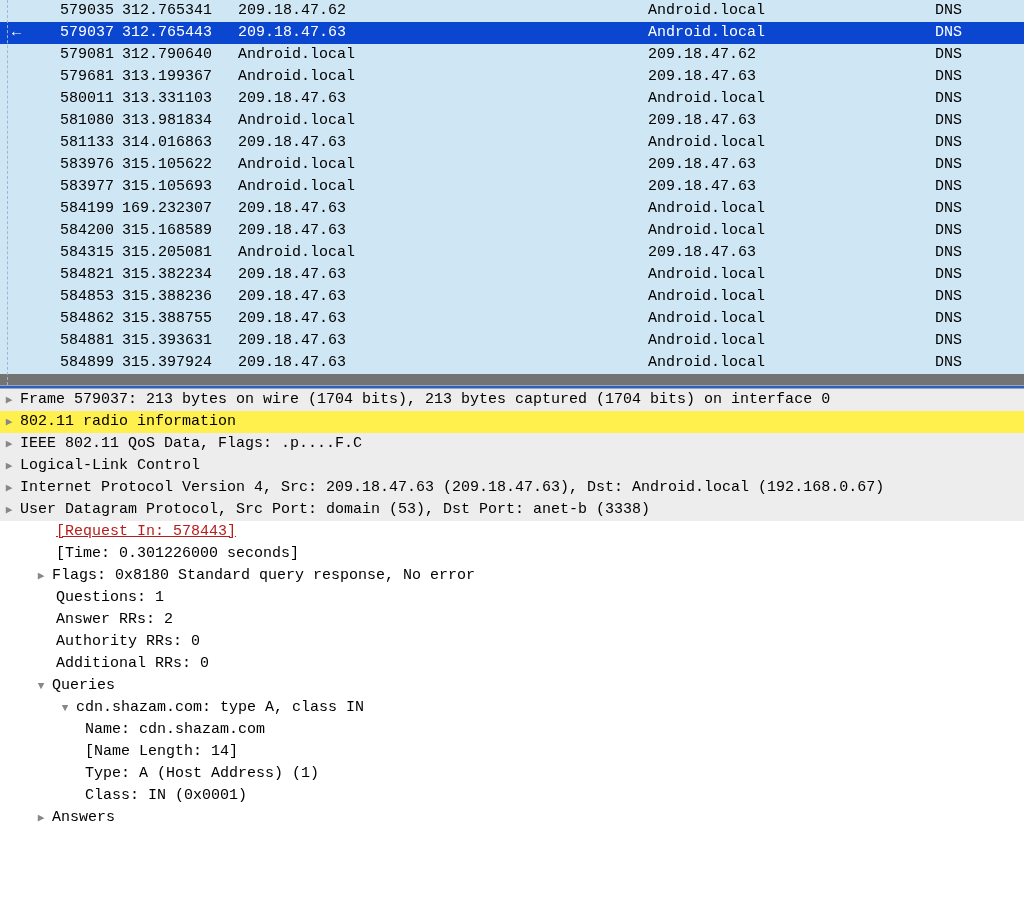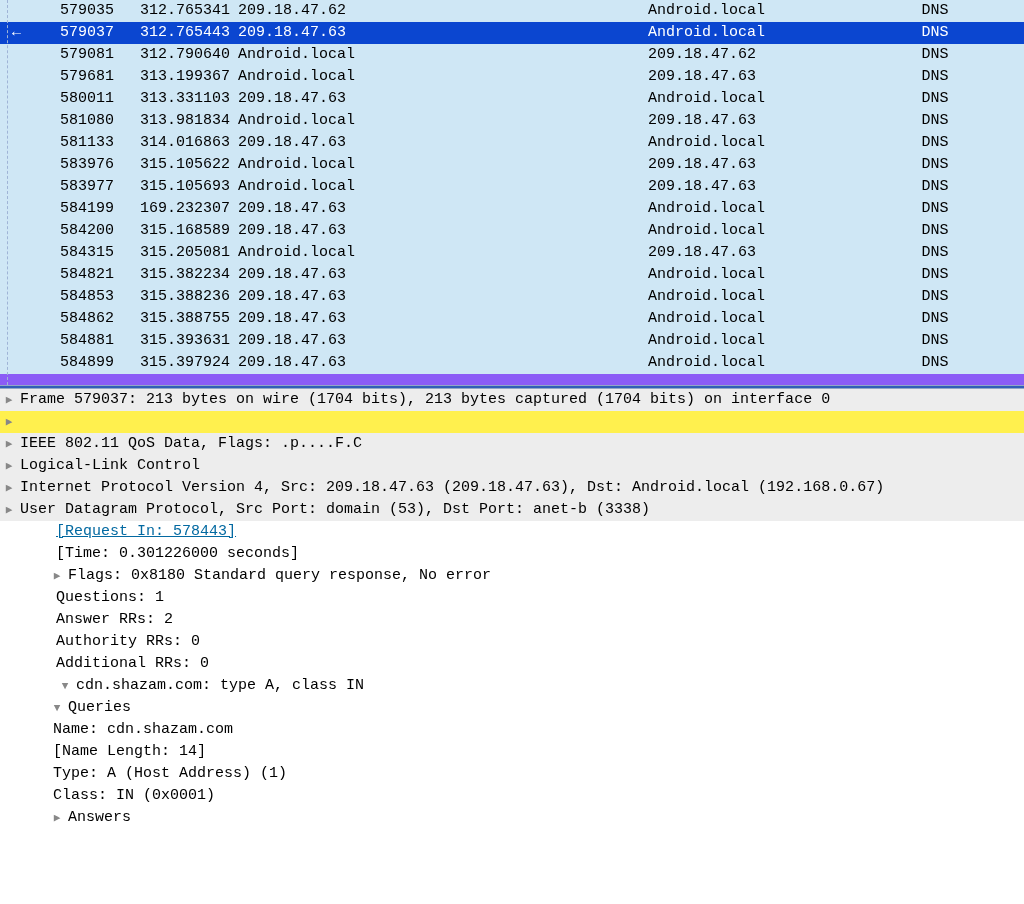--- a/index.html
+++ b/index.html
@@ -8,21 +8,21 @@
     height: 904px;
     overflow: hidden;
     font-family: "Menlo", "Consolas", "Courier New", monospace;
     font-size: 15px;
     background: #fff;
     color: #000;
   }
   .packet-list {
     height: 385px;
     overflow: hidden;
-    background: #8b5cf6;
+    background: #737373;
     white-space: nowrap;
     position: relative;
   }
   .packet-row {
     display: flex;
     height: 22px;
     line-height: 22px;
     background: #cfe7f5;
     padding-left: 12px;
   }
@@ -31,24 +31,24 @@
     color: #fff;
   }
   .arrow-cell {
     width: 22px;
     color: #0b46d0;
     text-align: left;
     font-size: 15px;
   }
   .packet-row.selected .arrow-cell { color: #fff; }
   .col-no { width: 88px; text-align: right; padding-right: 8px; }
-  .col-time { width: 108px; text-align: right; }
+  .col-time { width: 108px; }
   .col-src { width: 418px; padding-left: 8px; }
   .col-dst { width: 260px; }
-  .col-proto { width: 60px; text-align: center; padding-right: 6px; }
+  .col-proto { width: 60px; text-align: right; padding-right: 6px; }
   .divider {
     height: 4px;
     background: #315fb7;
     border-top: 1px solid #94a6c7;
     border-bottom: 1px solid #94a6c7;
   }
   .details-pane {
     background: #fff;
     height: 515px;
     overflow: hidden;
@@ -69,25 +69,25 @@
   .tri {
     width: 18px;
     display: inline-block;
     text-align: center;
     color: #888;
     font-size: 11px;
     user-select: none;
   }
   .tri.right::before { content: "\25B6"; }
   .tri.down::before { content: "\25BC"; color: #888; }
-  .indent1 { padding-left: 32px; margin-left: 16px; }
+  .indent1 { padding-left: 32px; }
   .indent2 { padding-left: 56px; }
-  .indent4 { padding-left: 53px; }
+  .indent4 { padding-left: 85px; }
   .link {
-    color: #0369a1;
+    color: #b91c1c;
     text-decoration: underline;
   }
   .detail-text { padding-left: 2px; }
   .scroll-indicator-top {
     position: absolute;
     left: 7px;
     top: 0;
     width: 1px;
     height: 385px;
     border-left: 1px dashed #9fb4d6;
@@ -238,20 +238,21 @@
 
 <div class="divider"></div>
 
 <div class="details-pane">
   <div class="detail-line top">
     <span class="tri right"></span>
     <span class="detail-text">Frame 579037: 213 bytes on wire (1704 bits), 213 bytes captured (1704 bits) on interface 0</span>
   </div>
   <div class="detail-line top hilite">
     <span class="tri right"></span>
+    <span class="detail-text">802.11 radio information</span>
   </div>
   <div class="detail-line top">
     <span class="tri right"></span>
     <span class="detail-text">IEEE 802.11 QoS Data, Flags: .p....F.C</span>
   </div>
   <div class="detail-line top">
     <span class="tri right"></span>
     <span class="detail-text">Logical-Link Control</span>
   </div>
   <div class="detail-line top">
@@ -277,29 +278,29 @@
     <span>Questions: 1</span>
   </div>
   <div class="detail-line indent2">
     <span>Answer RRs: 2</span>
   </div>
   <div class="detail-line indent2">
     <span>Authority RRs: 0</span>
   </div>
   <div class="detail-line indent2">
     <span>Additional RRs: 0</span>
-  </div>
-  <div class="detail-line indent2">
-    <span class="tri down"></span>
-    <span class="detail-text">cdn.shazam.com: type A, class IN</span>
   </div>
   <div class="detail-line indent1">
     <span class="tri down"></span>
     <span class="detail-text">Queries</span>
   </div>
+  <div class="detail-line indent2">
+    <span class="tri down"></span>
+    <span class="detail-text">cdn.shazam.com: type A, class IN</span>
+  </div>
   <div class="detail-line indent4">
     <span>Name: cdn.shazam.com</span>
   </div>
   <div class="detail-line indent4">
     <span>[Name Length: 14]</span>
   </div>
   <div class="detail-line indent4">
     <span>Type: A (Host Address) (1)</span>
   </div>
   <div class="detail-line indent4">

